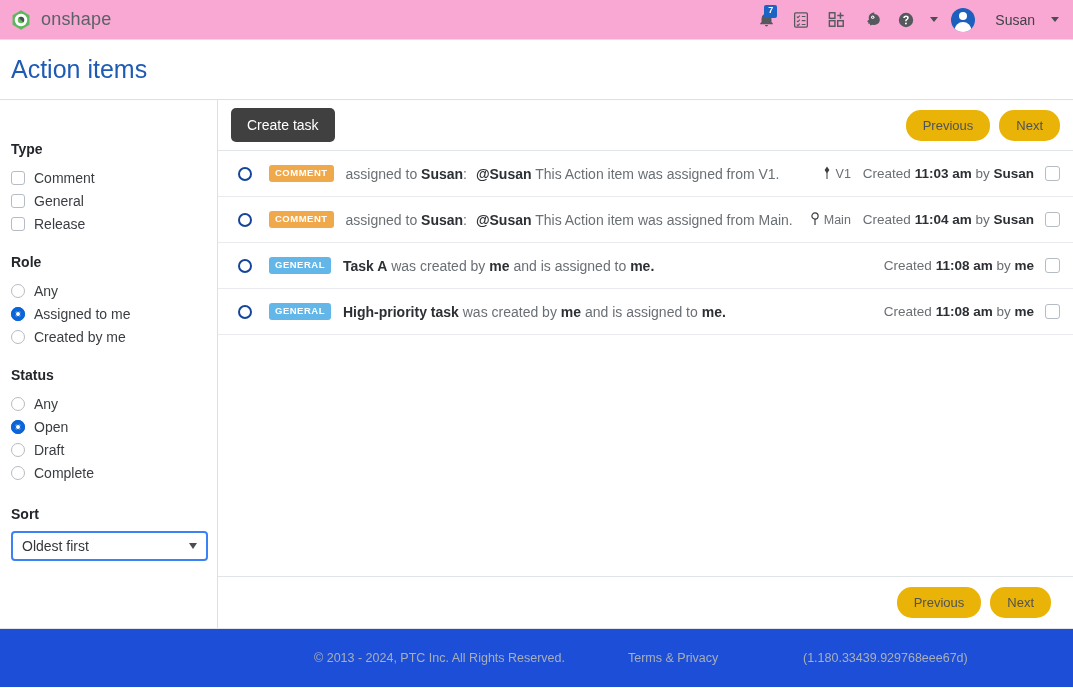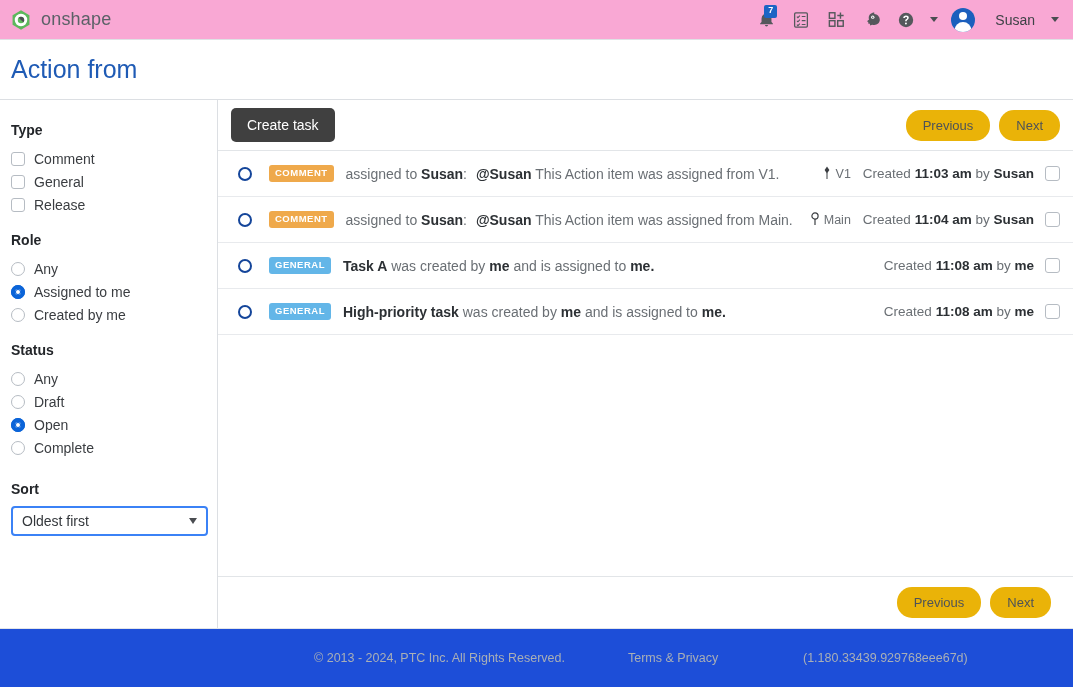--- a/index.html
+++ b/index.html
@@ -116,21 +116,21 @@
     display: flex;
     height: 528px;
   }
   .sidebar {
     width: 218px;
     flex: none;
     border-right: 1px solid #dcdfe3;
     padding: 22px 0 0 11px;
     background: #fff;
   }
-  .filter-group { margin-bottom: 16px; }
+  .filter-group { margin-bottom: 16px; margin-top: 19px; }
   .filter-title {
     font-size: 14px;
     font-weight: bold;
     color: #23262a;
     margin-bottom: 9px;
   }
   .filter-row {
     display: flex;
     align-items: center;
     height: 23px;
@@ -388,21 +388,21 @@
     </div>
     <div class="caret-down"></div>
 
     <div class="avatar"></div>
     <span class="user-name">Susan</span>
     <div class="caret-down"></div>
   </div>
 </div>
 
 <div class="page-title-bar">
-  <div class="page-title">Action from</div>
+  <div class="page-title">Action items</div>
 </div>
 
 <div class="body-split">
 
   <div class="sidebar">
 
     <div class="filter-group">
       <div class="filter-title">Type</div>
       <div class="filter-row">
         <span class="cb"></span>
@@ -434,26 +434,26 @@
       </div>
     </div>
 
     <div class="filter-group">
       <div class="filter-title">Status</div>
       <div class="filter-row">
         <span class="rb"></span>
         <span class="filter-label">Any</span>
       </div>
       <div class="filter-row">
+        <span class="rb on"></span>
+        <span class="filter-label">Open</span>
+      </div>
+      <div class="filter-row">
         <span class="rb"></span>
         <span class="filter-label">Draft</span>
-      </div>
-      <div class="filter-row">
-        <span class="rb on"></span>
-        <span class="filter-label">Open</span>
       </div>
       <div class="filter-row">
         <span class="rb"></span>
         <span class="filter-label">Complete</span>
       </div>
     </div>
 
     <div class="sort-group">
       <div class="filter-title">Sort</div>
       <div class="select-box">

